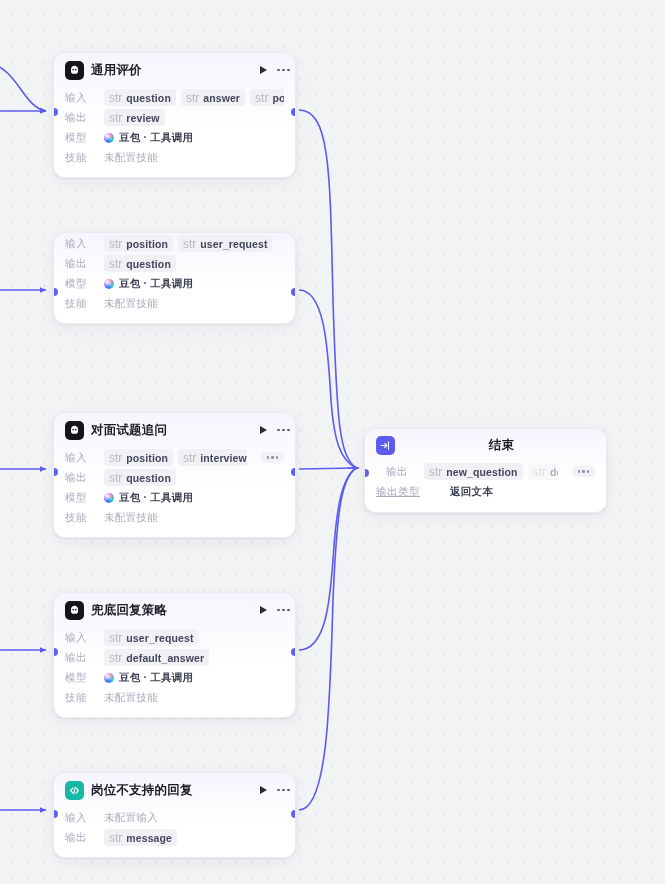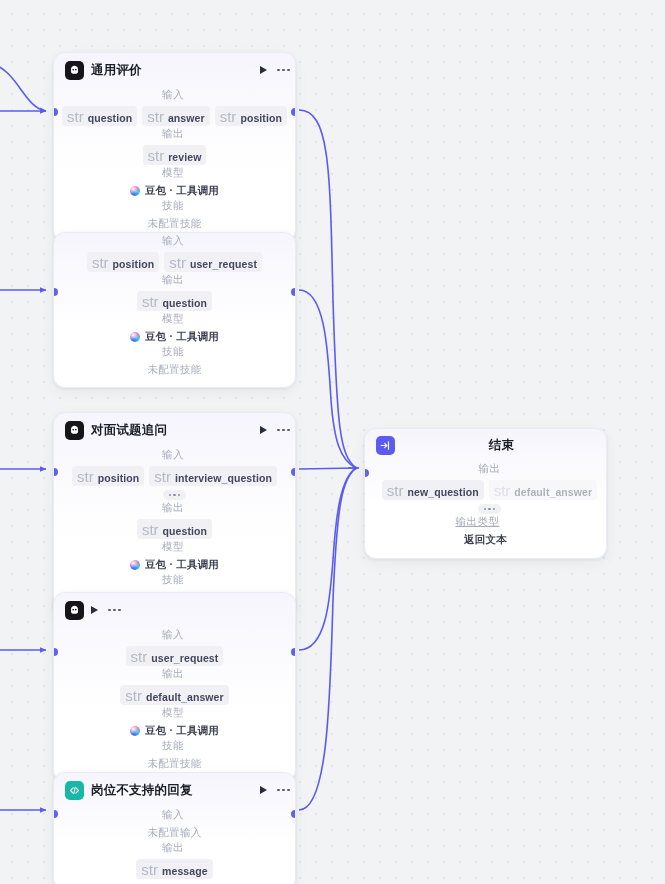--- a/index.html
+++ b/index.html
@@ -68,41 +68,40 @@
     padding: 2px 0;
   }
   .icon-dots i { width: 2.6px; height: 2.6px; border-radius: 50%; background: #5a5a6e; display: block; }
 
   
   .node-body { padding: 1px 11px 9px 11px; }
   .row {
     display: flex; align-items: center;
     min-height: 19px;
     margin-bottom: 1px;
-    gap: 4px;
-    flex-direction: column;
+    gap: 14px;
   }
   .row-label {
     font-size: 10.5px;
     color: #a9abbb;
     flex: 0 0 auto;
     width: 25px;
     letter-spacing: .5px;
   }
   .row-vals { display: flex; align-items: center; gap: 5px; overflow: hidden; flex: 1 1 auto; }
   .chip {
     display: inline-flex; align-items: baseline; gap: 4px;
     background: #f0f0f5;
     border-radius: 4px;
     padding: 1.5px 5px;
     font-size: 10.5px;
     white-space: nowrap;
     max-width: 100%;
   }
-  .chip .t { color: #b6b8c6; font-size: 15px; }
+  .chip .t { color: #b6b8c6; font-size: 12px; }
   .chip .n { color: #44475c; font-weight: 600; letter-spacing: .1px; }
   .chip.faded { opacity: .42; }
   .chip-more {
     display: inline-flex; align-items: center; justify-content: center; gap: 2px;
     background: #f0f0f5; border-radius: 5px;
     padding: 4px 6px; cursor: pointer;
   }
   .chip-more i { width: 2.4px; height: 2.4px; border-radius: 50%; background: #8d90a3; display: block; }
   .plain {
     font-size: 10.5px; color: #a9abbb; letter-spacing: .3px;
@@ -329,20 +328,21 @@
 
   <div class="node" style="left:53px; top:592px; width:243px;">
     <div class="node-header">
       <span class="node-icon bot">
         <svg width="13" height="13" viewBox="0 0 24 24" aria-hidden="true">
           <path fill="#ffffff" d="M12 3c-3.6 0-6.4 2.7-6.4 6.2v5.1c0 2 1.5 3.5 3.4 3.5h6c1.9 0 3.4-1.5 3.4-3.5V9.2C18.4 5.7 15.6 3 12 3z"></path>
           <circle cx="9.6" cy="10.4" r="1.5" fill="#16161a"></circle>
           <circle cx="14.4" cy="10.4" r="1.5" fill="#16161a"></circle>
         </svg>
       </span>
+      <span class="node-title">兜底回复策略</span>
       <span class="hdr-actions">
         <span class="icon-play"></span>
         <span class="icon-dots">
             <i></i>
             <i></i>
             <i></i>
           </span>
       </span>
     </div>
     <div class="node-body">

